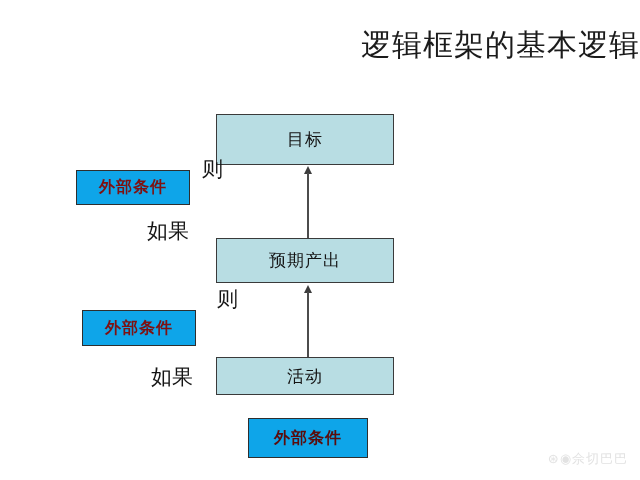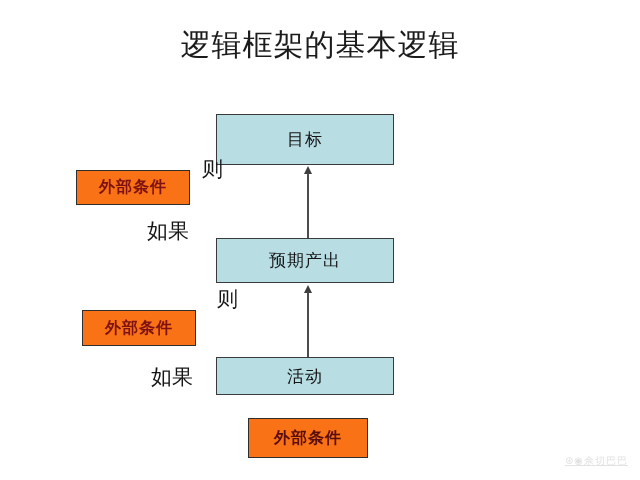--- a/index.html
+++ b/index.html
@@ -18,21 +18,21 @@
     width: 640px;
     height: 480px;
     background: #ffffff;
   }
   
   #title {
     position: absolute;
     left: 0;
     top: 26px;
     width: 640px;
-    text-align: center;
+    text-align: right;
     font-family: "DejaVu Serif", "Liberation Serif", serif;
     font-size: 30px;
     line-height: 38px;
     color: #1b1b1b;
     letter-spacing: 1px;
     white-space: nowrap;
   }
   
   .node {
     position: absolute;
@@ -44,21 +44,21 @@
   }
   .node-outcome {
     background: #b8dde3;
     border: 1px solid #3a3a3a;
     color: #141414;
     font-family: "DejaVu Serif", "Liberation Serif", serif;
     font-size: 17px;
     letter-spacing: 1px;
   }
   .node-condition {
-    background: #f97316;
+    background: #0ea5e9;
     border: 1px solid #2e2e2e;
     color: #7e1111;
     font-family: "DejaVu Serif", "Liberation Serif", serif;
     font-size: 16px;
     letter-spacing: 1px;
     font-weight: 600;
   }
   .node-condition.dark-text {
     color: #5a0d0d;
   }
@@ -92,26 +92,25 @@
     border-left: 4px solid transparent;
     border-right: 4px solid transparent;
     border-bottom: 8px solid #3d3d3d;
   }
   
   #watermark {
     position: absolute;
     right: 12px;
     bottom: 12px;
     font-family: "DejaVu Sans", "Liberation Sans", sans-serif;
-    font-size: 10px;
+    font-size: 13px;
     color: #e2e2e2;
     letter-spacing: 1px;
     white-space: nowrap;
     user-select: none;
-    text-decoration: underline;
   }
 </style>
 </head>
 <body>
 
 <div id="slide">
 
   <div id="title">逻辑框架的基本逻辑</div>
 
   <div class="node node-outcome" style="left:216px; top:114px; width:178px; height:51px;">

